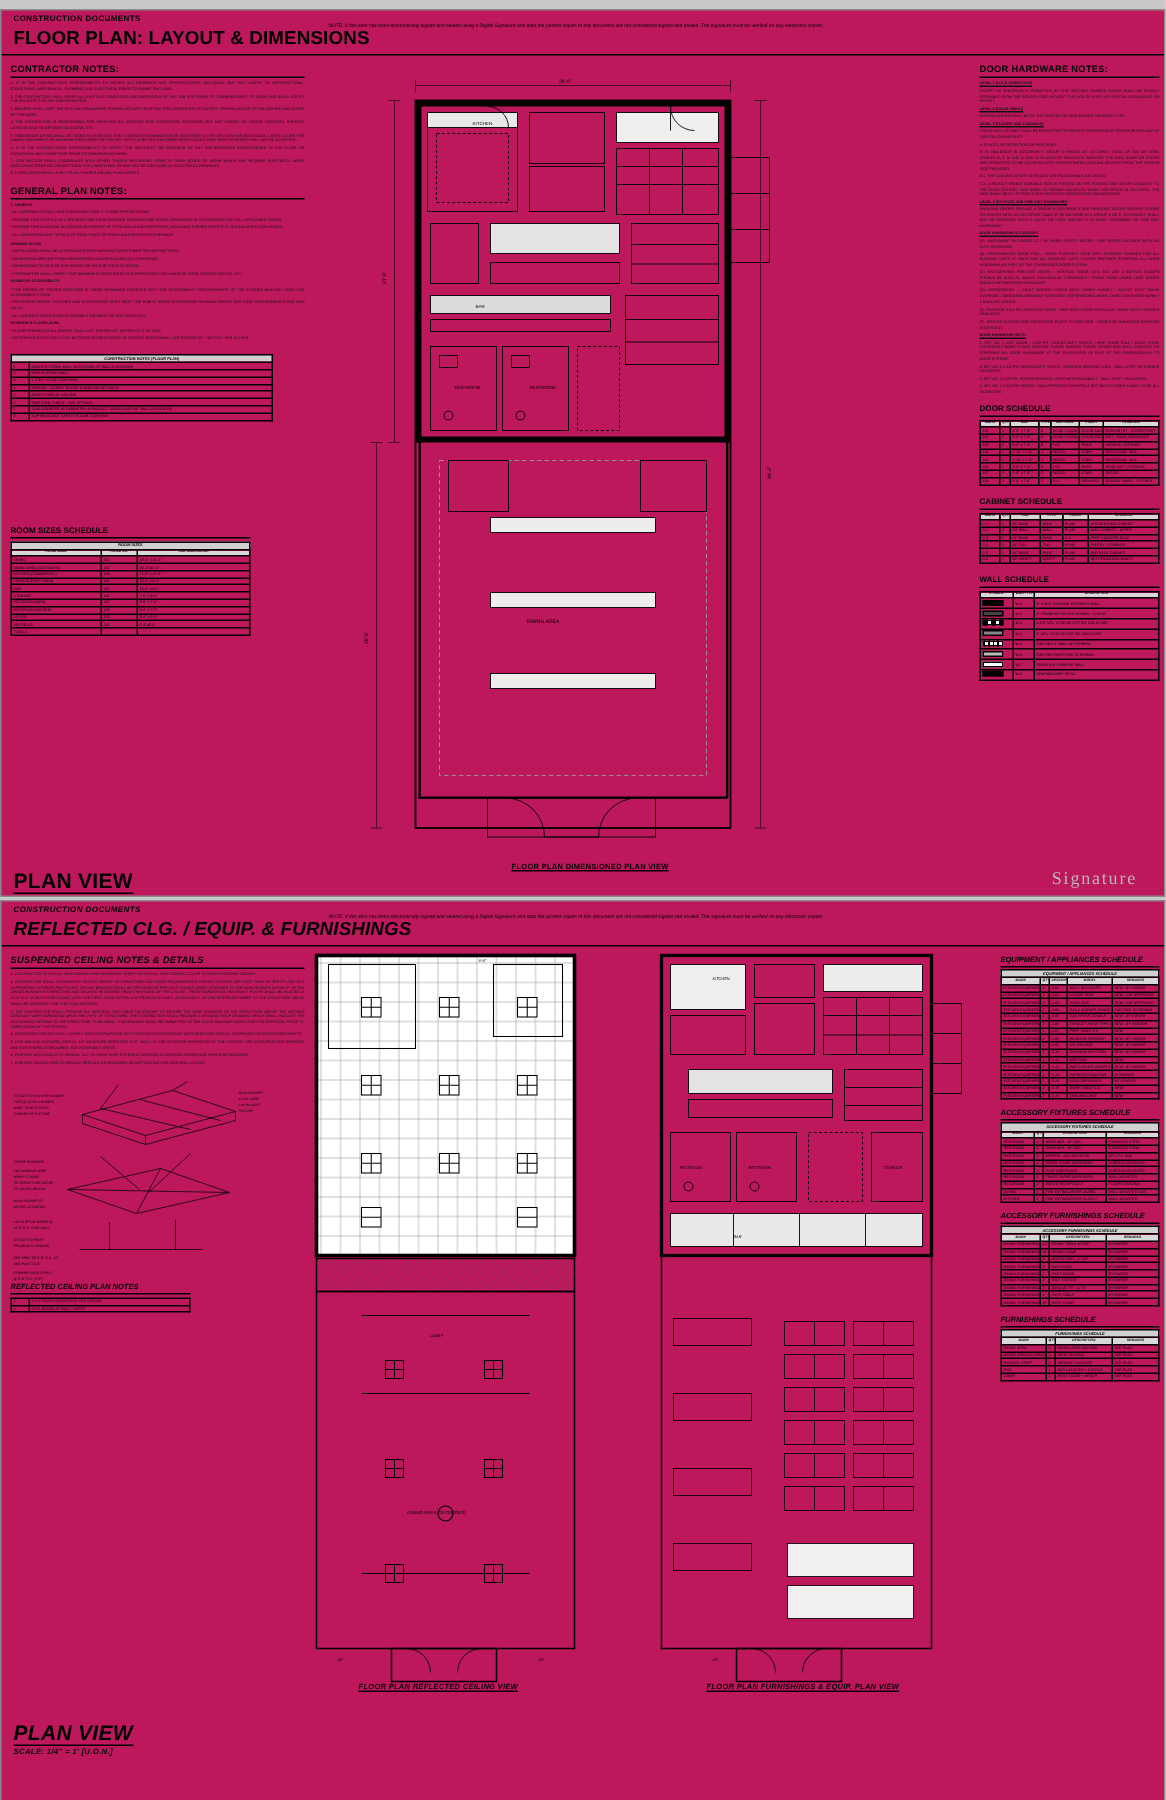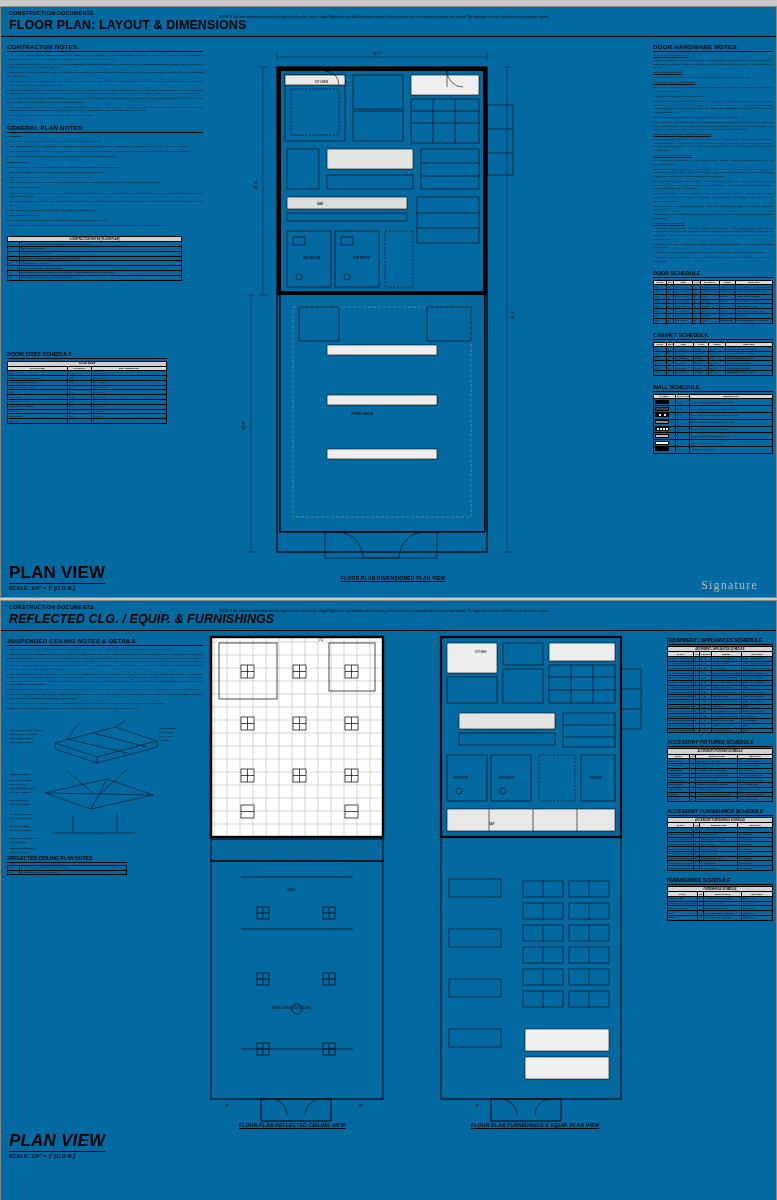--- a/index.html
+++ b/index.html
@@ -12,21 +12,21 @@
     width: 777px;
     height: 1200px;
     position: relative;
     background: #c9c9c9;
     overflow: hidden;
   }
   .sheet {
     position: absolute;
     left: 0;
     width: 777px;
-    background: #0369a1;
+    background: #be185d;
     border: 1px solid #8a8a8a;
     overflow: hidden;
   }
   .sheet-top { top: 6px; height: 592px; }
   .sheet-bottom { top: 600px; height: 638px; font-style: italic; }
 
   
   .titleband {
     position: absolute; top: 0; left: 0; right: 0; height: 30px;
     border-bottom: 1.5px solid #000;
@@ -78,21 +78,21 @@
 
   
   .draw { position: absolute; }
   .plan-caption {
     position: absolute; font-size: 5px; font-weight: bold; color: #000;
     letter-spacing: .2px; text-decoration: underline; text-underline-offset: 1px;
   }
   .planview {
     position: absolute; color: #000;
   }
-  .planview .pv-t { font-size: 17px; font-weight: bold; letter-spacing: .2px; }
+  .planview .pv-t { font-size: 14px; font-weight: bold; letter-spacing: .2px; margin-top: 16px; }
   .planview .pv-s { font-size: 5.2px; font-weight: bold; letter-spacing: .2px;
     border-top: 1px solid #000; padding-top: 1px; margin-top: 0px; }
 
   .watermark {
     position: absolute; right: 18px; bottom: 4px;
     font-size: 12px; color: #b9b9b9; letter-spacing: 1.2px;
     font-family: "Liberation Serif", serif;
   }
 
   

